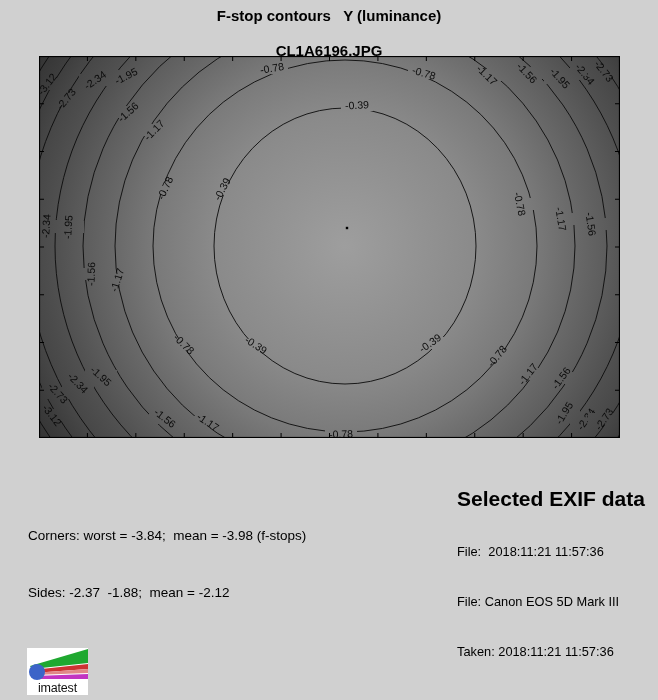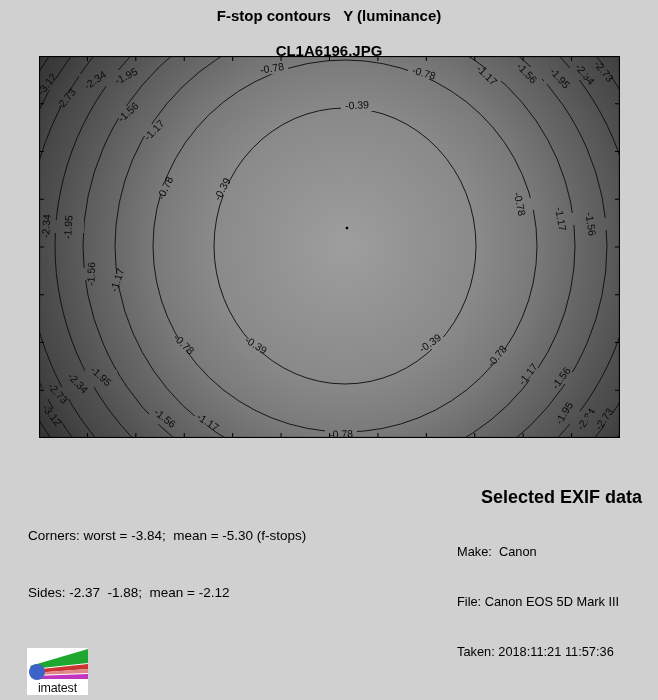--- a/index.html
+++ b/index.html
@@ -6,21 +6,21 @@
   body{background:#9a9a9a;font-family:"Liberation Sans",sans-serif;}
   .figure{position:relative;width:658px;height:700px;background:#d0d0d0;overflow:hidden;
           font-family:"Liberation Sans",sans-serif;color:#000;padding-left:24px;}
   .title-line{position:absolute;left:0;width:658px;text-align:center;
               font-size:15px;font-weight:bold;white-space:pre;}
   .title-1{top:7px;}
   .title-2{top:42px;}
   .plot-wrap{position:absolute;left:39px;top:56px;width:581px;height:382px;}
   .plot-wrap svg{display:block;}
   .stats{position:absolute;left:28px;top:488px;font-size:13.5px;line-height:19px;white-space:pre;}
-  .exif-head{position:absolute;left:481px;top:487px;font-size:18px;font-weight:bold;white-space:pre;}
+  .exif-head{position:absolute;left:457px;top:487px;font-size:21px;font-weight:bold;white-space:pre;}
   .exif{position:absolute;left:457px;top:511px;font-size:12.8px;line-height:16.6px;white-space:pre;}
   .logo{position:absolute;left:27px;top:648px;width:61px;height:47px;}
 </style>
 </head>
 <body>
 
 <div class="figure">
 
   <div class="title-line title-1">F-stop contours   Y (luminance)</div>
   <div class="title-line title-2">CL1A6196.JPG</div>
@@ -169,30 +169,30 @@
           <line x1="576" y1="286.5" x2="581" y2="286.5" stroke="#000" stroke-width="1"></line>
           <line x1="0" y1="334.25" x2="5" y2="334.25" stroke="#000" stroke-width="1"></line>
           <line x1="576" y1="334.25" x2="581" y2="334.25" stroke="#000" stroke-width="1"></line>
           <rect x="306.8" y="170.8" width="2.4" height="2.4" fill="#000"></rect>
         </g>
         <rect x="0.5" y="0.5" width="580" height="381" fill="none" stroke="#000" stroke-width="1.2"></rect>
       </svg>
   </div>
 
   <div class="stats">
-    <div>Corners: worst = -3.84;  mean = -5.30 (f-stops)</div>
+    <div>Corners: worst = -3.84;  mean = -3.98 (f-stops)</div>
     <div>Sides: -2.37  -1.88;  mean = -2.12</div>
     <div>&nbsp;</div>
     
     
   </div>
 
   <div class="exif-head">Selected EXIF data</div>
   <div class="exif">
-    <div>Make:  Canon</div>
+    <div>File:  2018:11:21 11:57:36</div>
     <div>File: Canon EOS 5D Mark III</div>
     <div>Taken: 2018:11:21 11:57:36</div>
     
     
     
     
     
   </div>
 
   <svg class="logo" viewBox="0 0 61 47" xmlns="http://www.w3.org/2000/svg">

